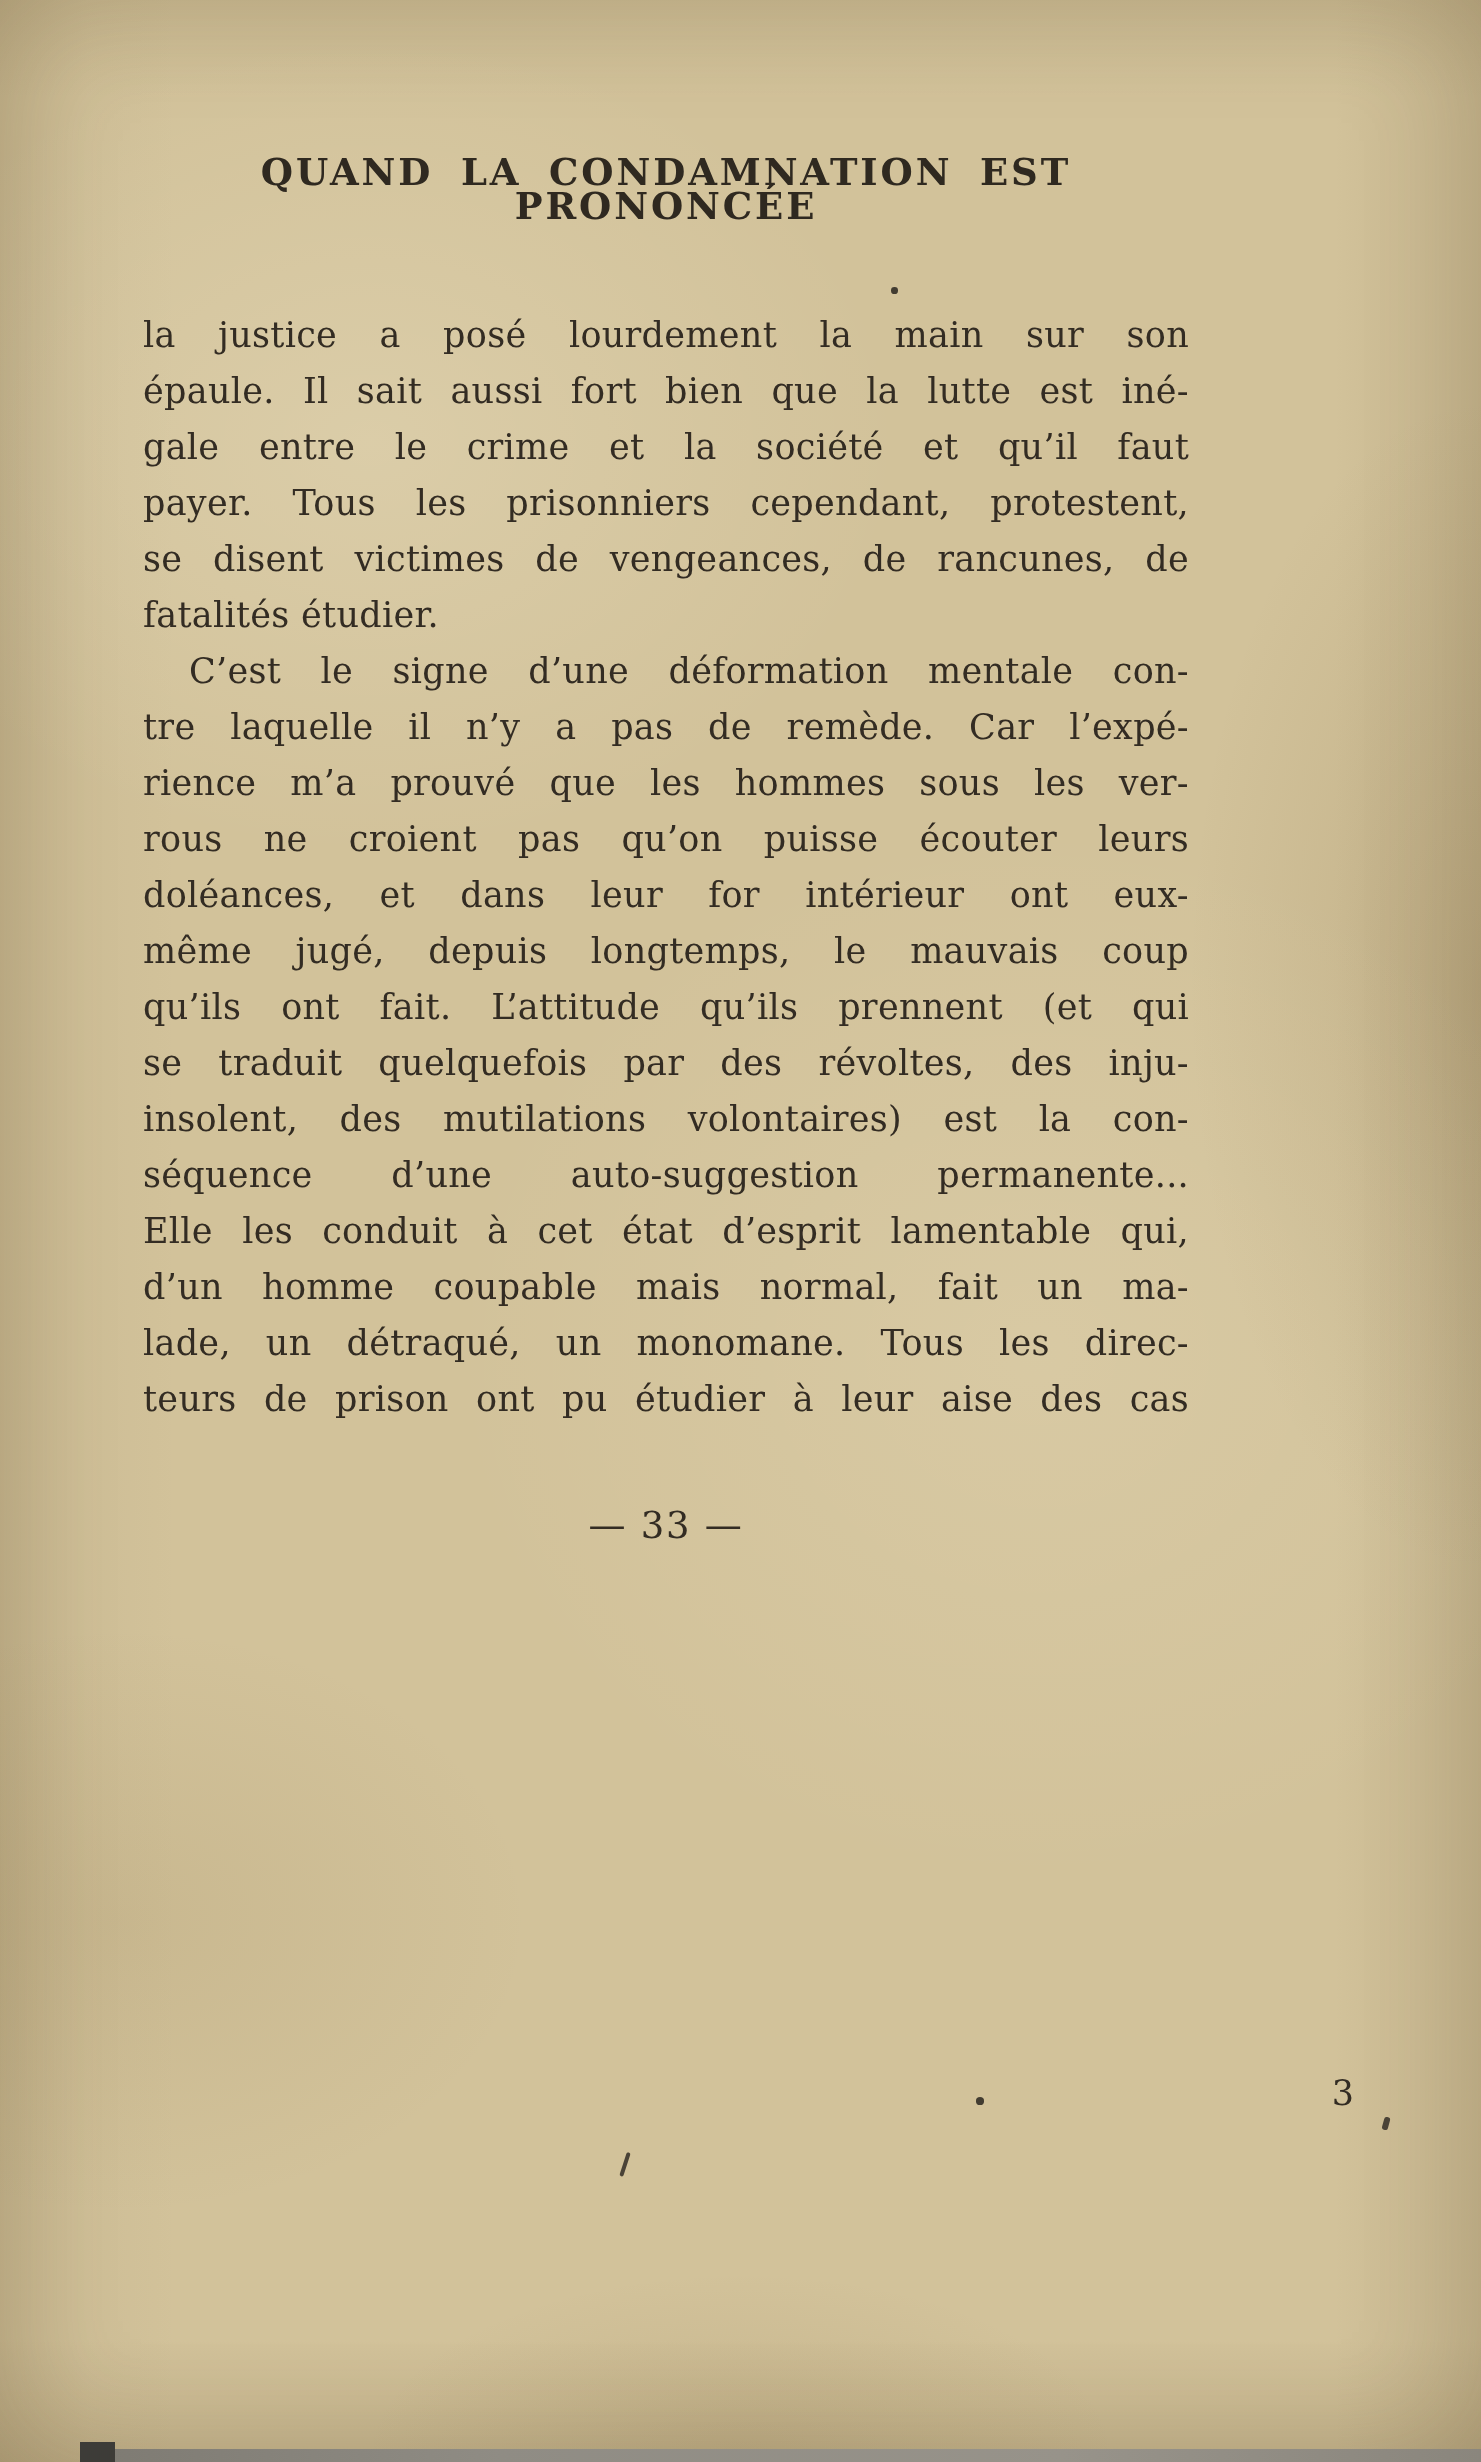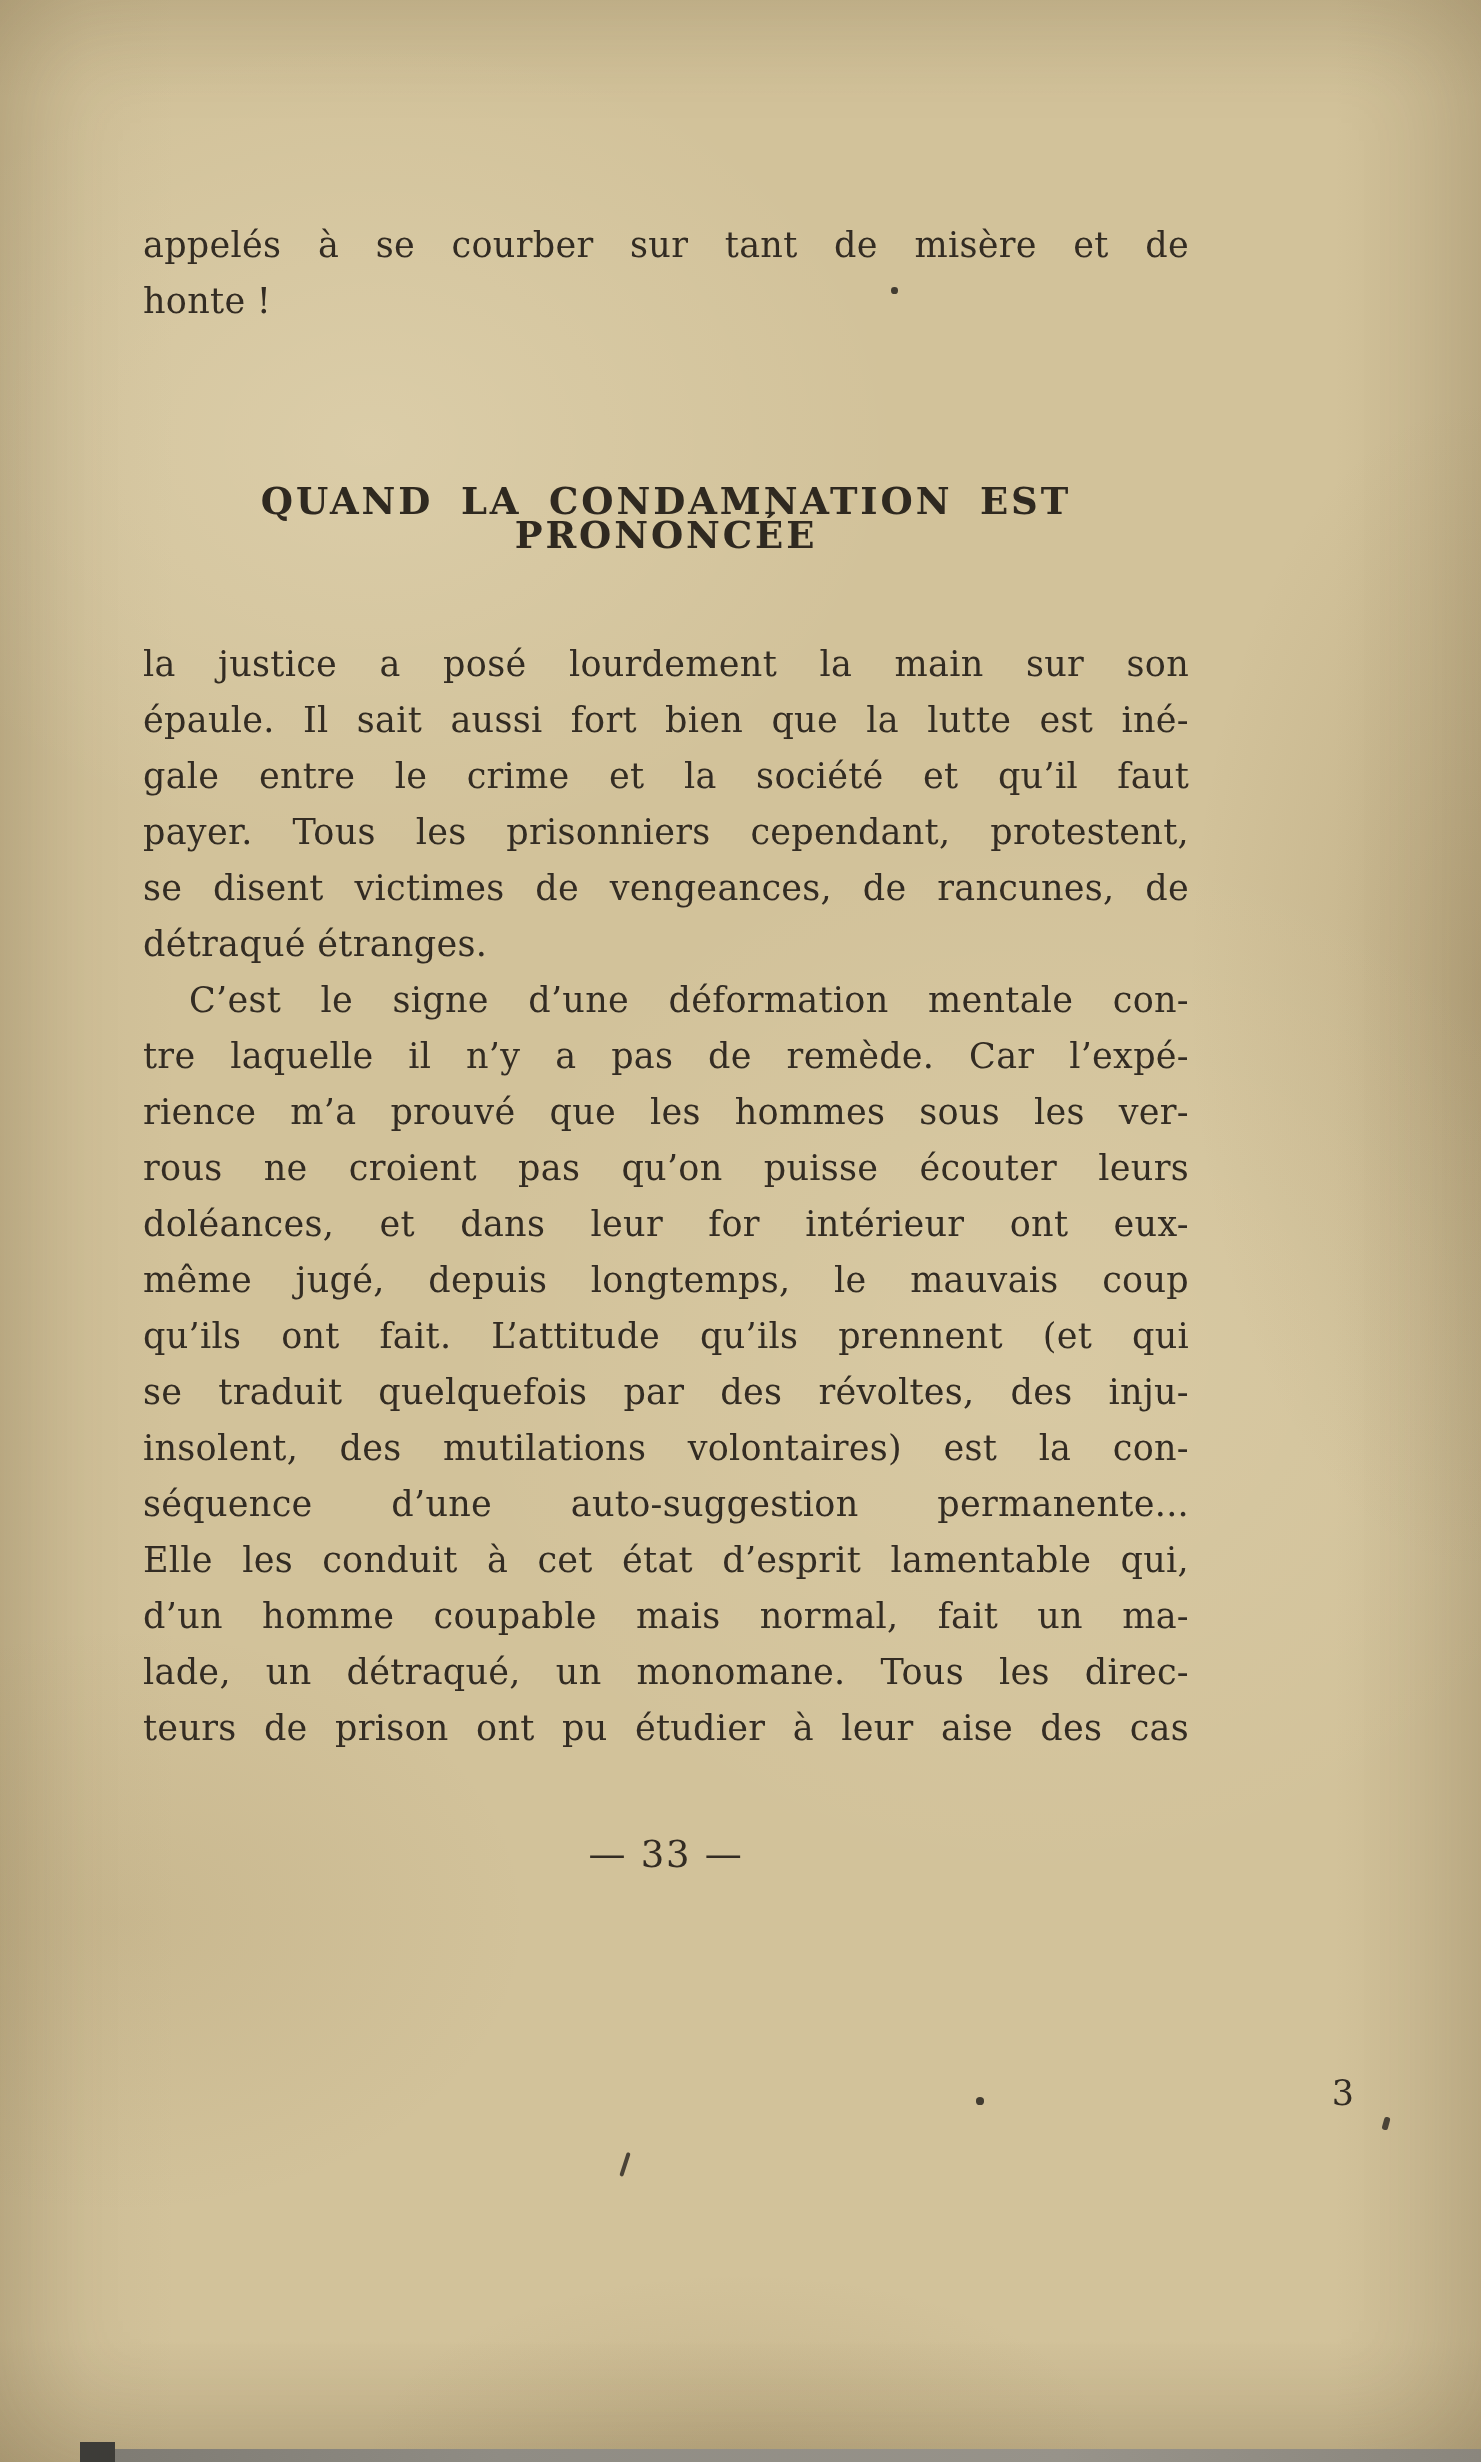--- a/index.html
+++ b/index.html
@@ -119,35 +119,31 @@
     background: #3d3c38;
   }
 </style>
 </head>
 <body>
 
 <div class="page">
 
   <div class="content">
 
-    <div class="continuation">
-        <div class="line">appelés à se courber sur tant de misère et de</div>
-        <div class="line no-stretch">honte !</div>
-      </div>
 
     <div class="heading">QUAND LA CONDAMNATION EST PRONONCÉE</div>
 
     <div class="body-block">
         <div class="paragraph">
           <div class="line">la justice a posé lourdement la main sur son</div>
           <div class="line">épaule. Il sait aussi fort bien que la lutte est iné-</div>
           <div class="line">gale entre le crime et la société et qu’il faut</div>
           <div class="line">payer. Tous les prisonniers cependant, protestent,</div>
           <div class="line">se disent victimes de vengeances, de rancunes, de</div>
-          <div class="line no-stretch">détraqué étranges.</div>
+          <div class="line no-stretch">fatalités étudier.</div>
         </div>
         <div class="paragraph">
           <div class="line indent">C’est le signe d’une déformation mentale con-</div>
           <div class="line">tre laquelle il n’y a pas de remède. Car l’expé-</div>
           <div class="line">rience m’a prouvé que les hommes sous les ver-</div>
           <div class="line">rous ne croient pas qu’on puisse écouter leurs</div>
           <div class="line">doléances, et dans leur for intérieur ont eux-</div>
           <div class="line">même jugé, depuis longtemps, le mauvais coup</div>
           <div class="line">qu’ils ont fait. L’attitude qu’ils prennent (et qui</div>
           <div class="line">se traduit quelquefois par des révoltes, des inju-</div>

